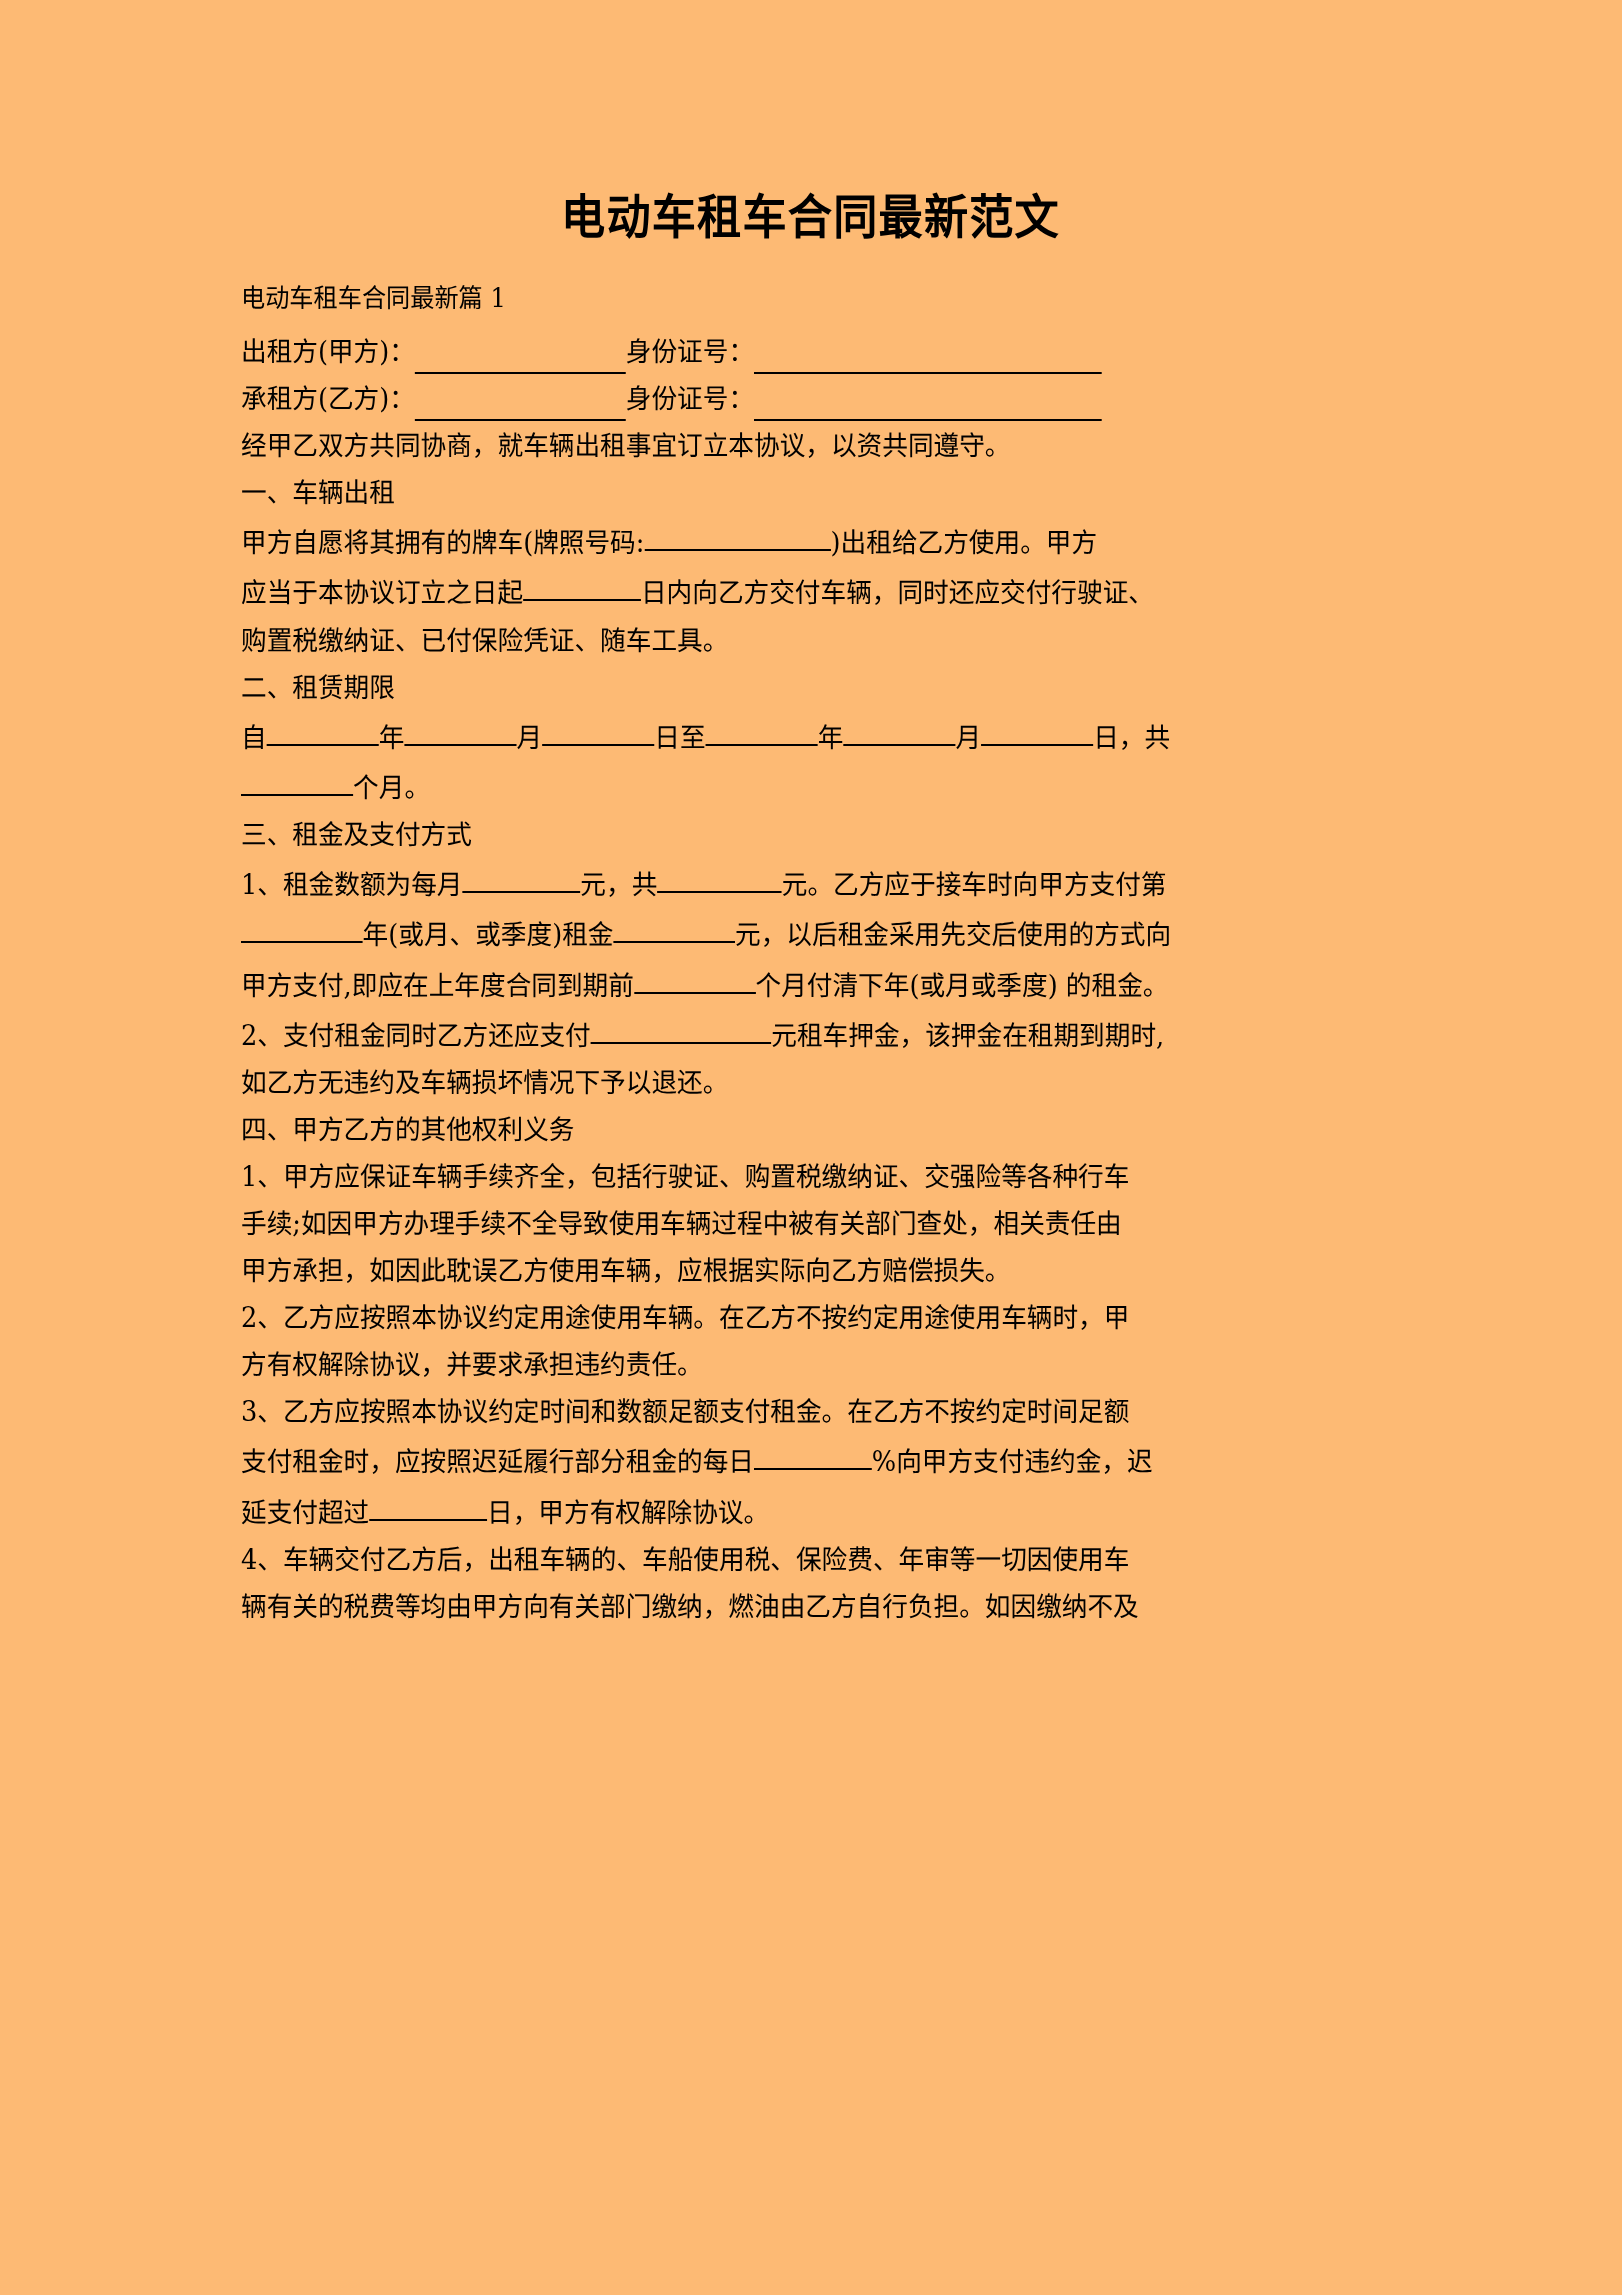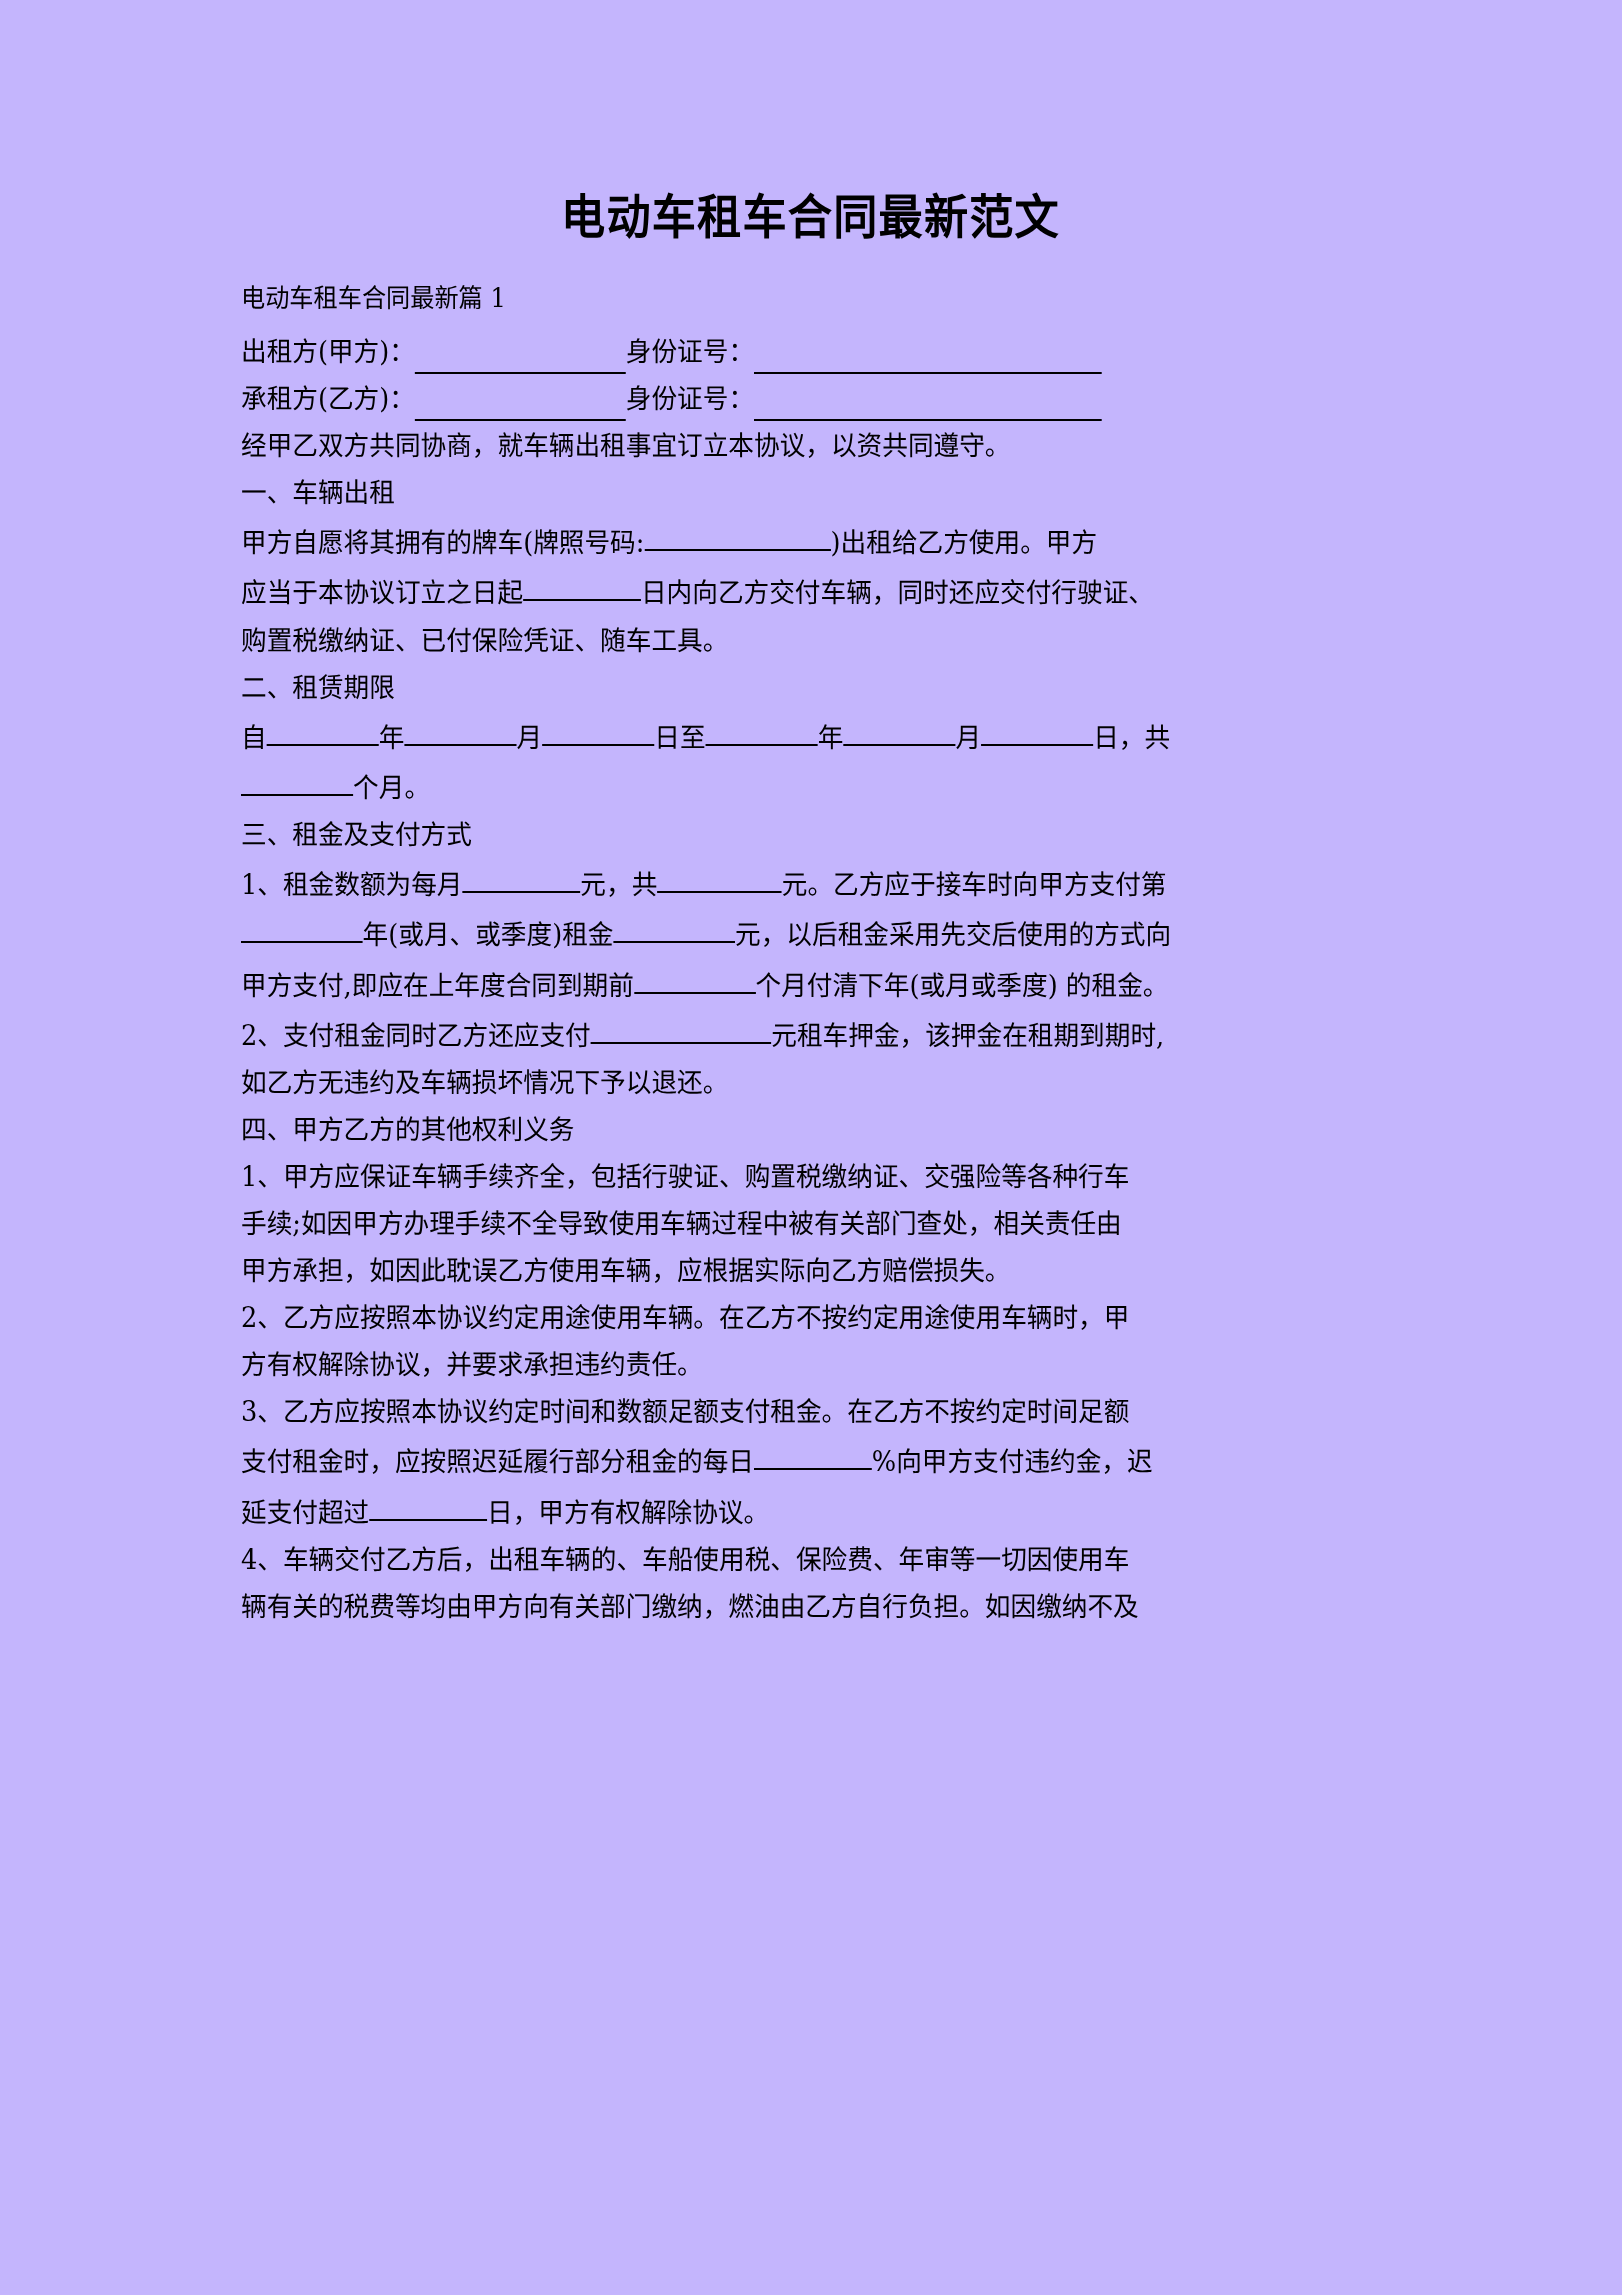--- a/index.html
+++ b/index.html
@@ -5,21 +5,21 @@
 <style>
   html, body {
     margin: 0;
     padding: 0;
     background: #ffffff;
   }
   .page {
     position: relative;
     width: 1623px;
     height: 2295px;
-    background: #c4b5fd;
+    background: #fdba74;
     box-sizing: border-box;
     font-family: "DejaVu Serif", "Liberation Serif", serif;
     color: #000000;
     overflow: hidden;
   }
   .content {
     position: absolute;
     left: 241px;
     top: 0;
     width: 1139px;

